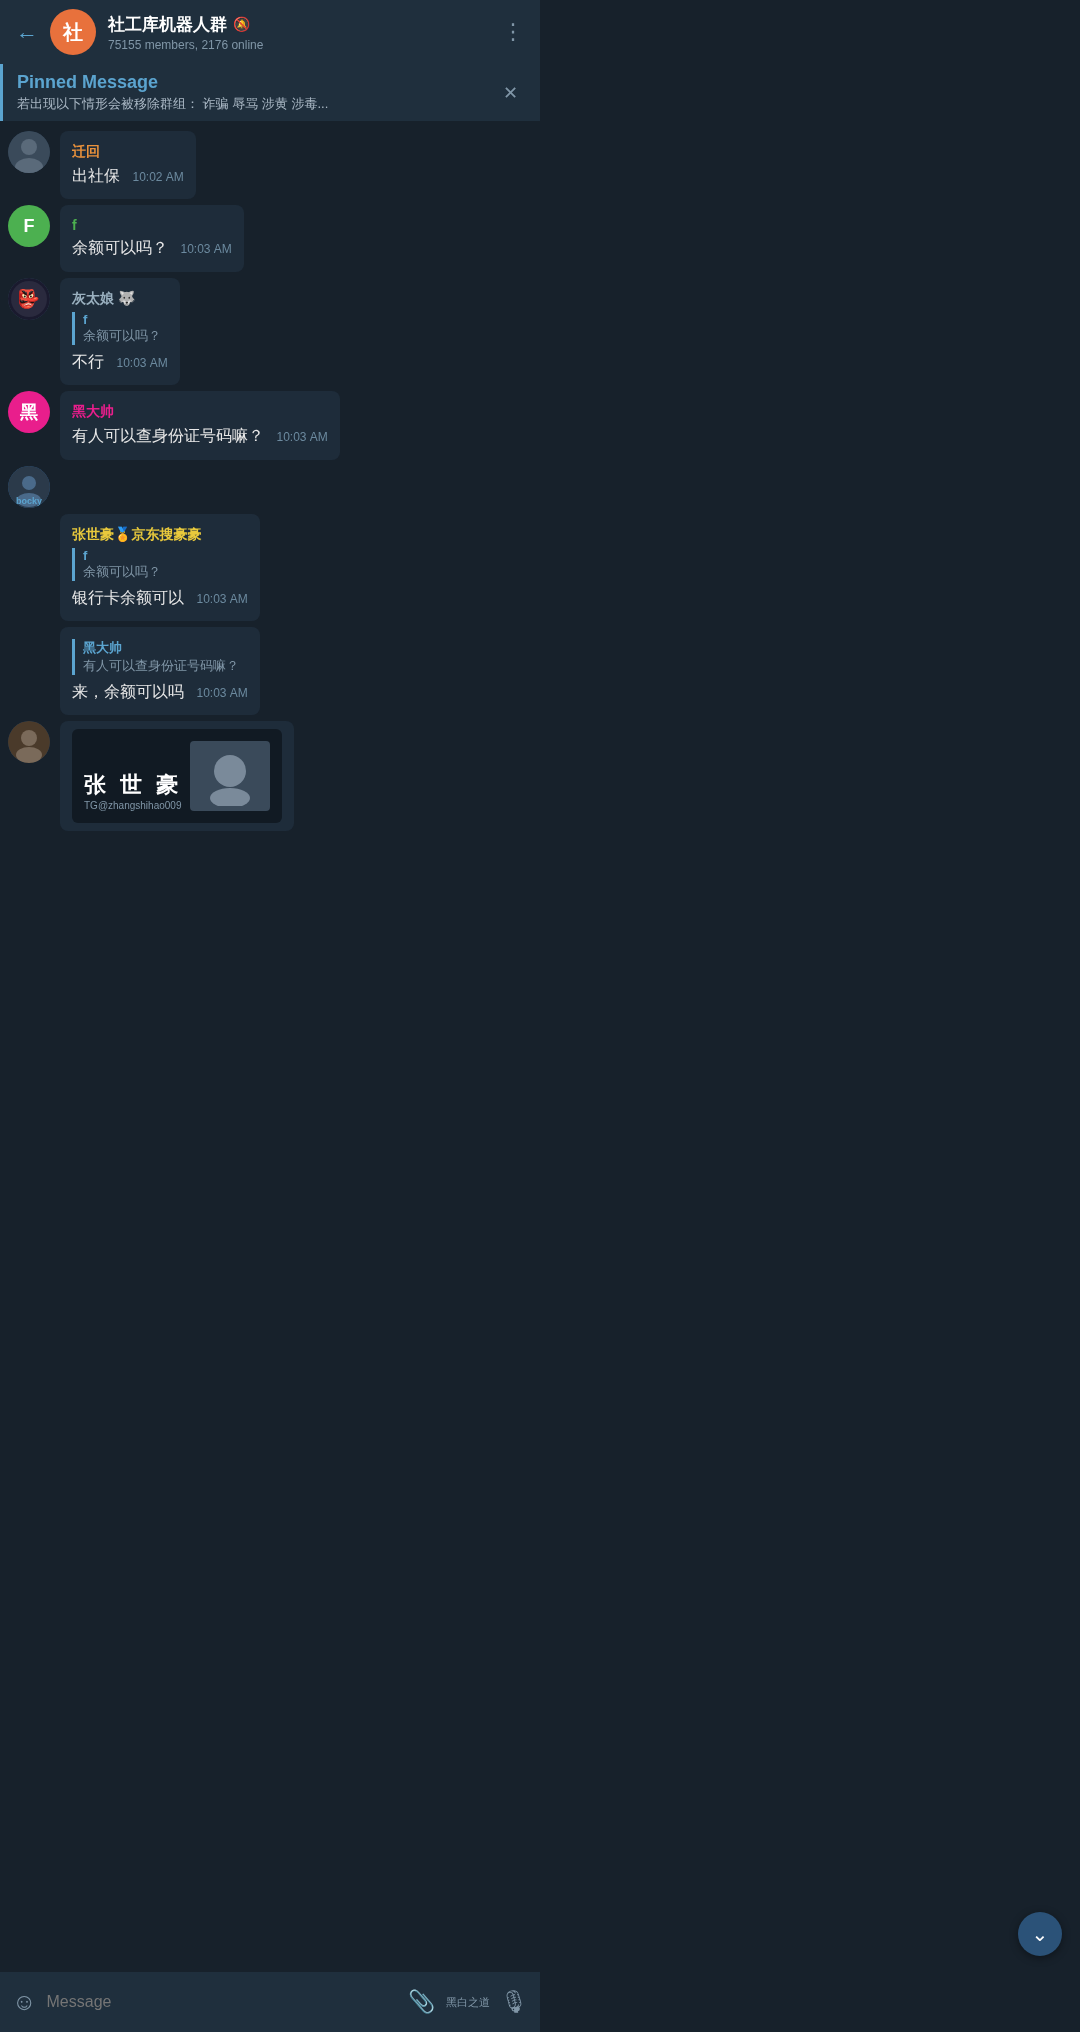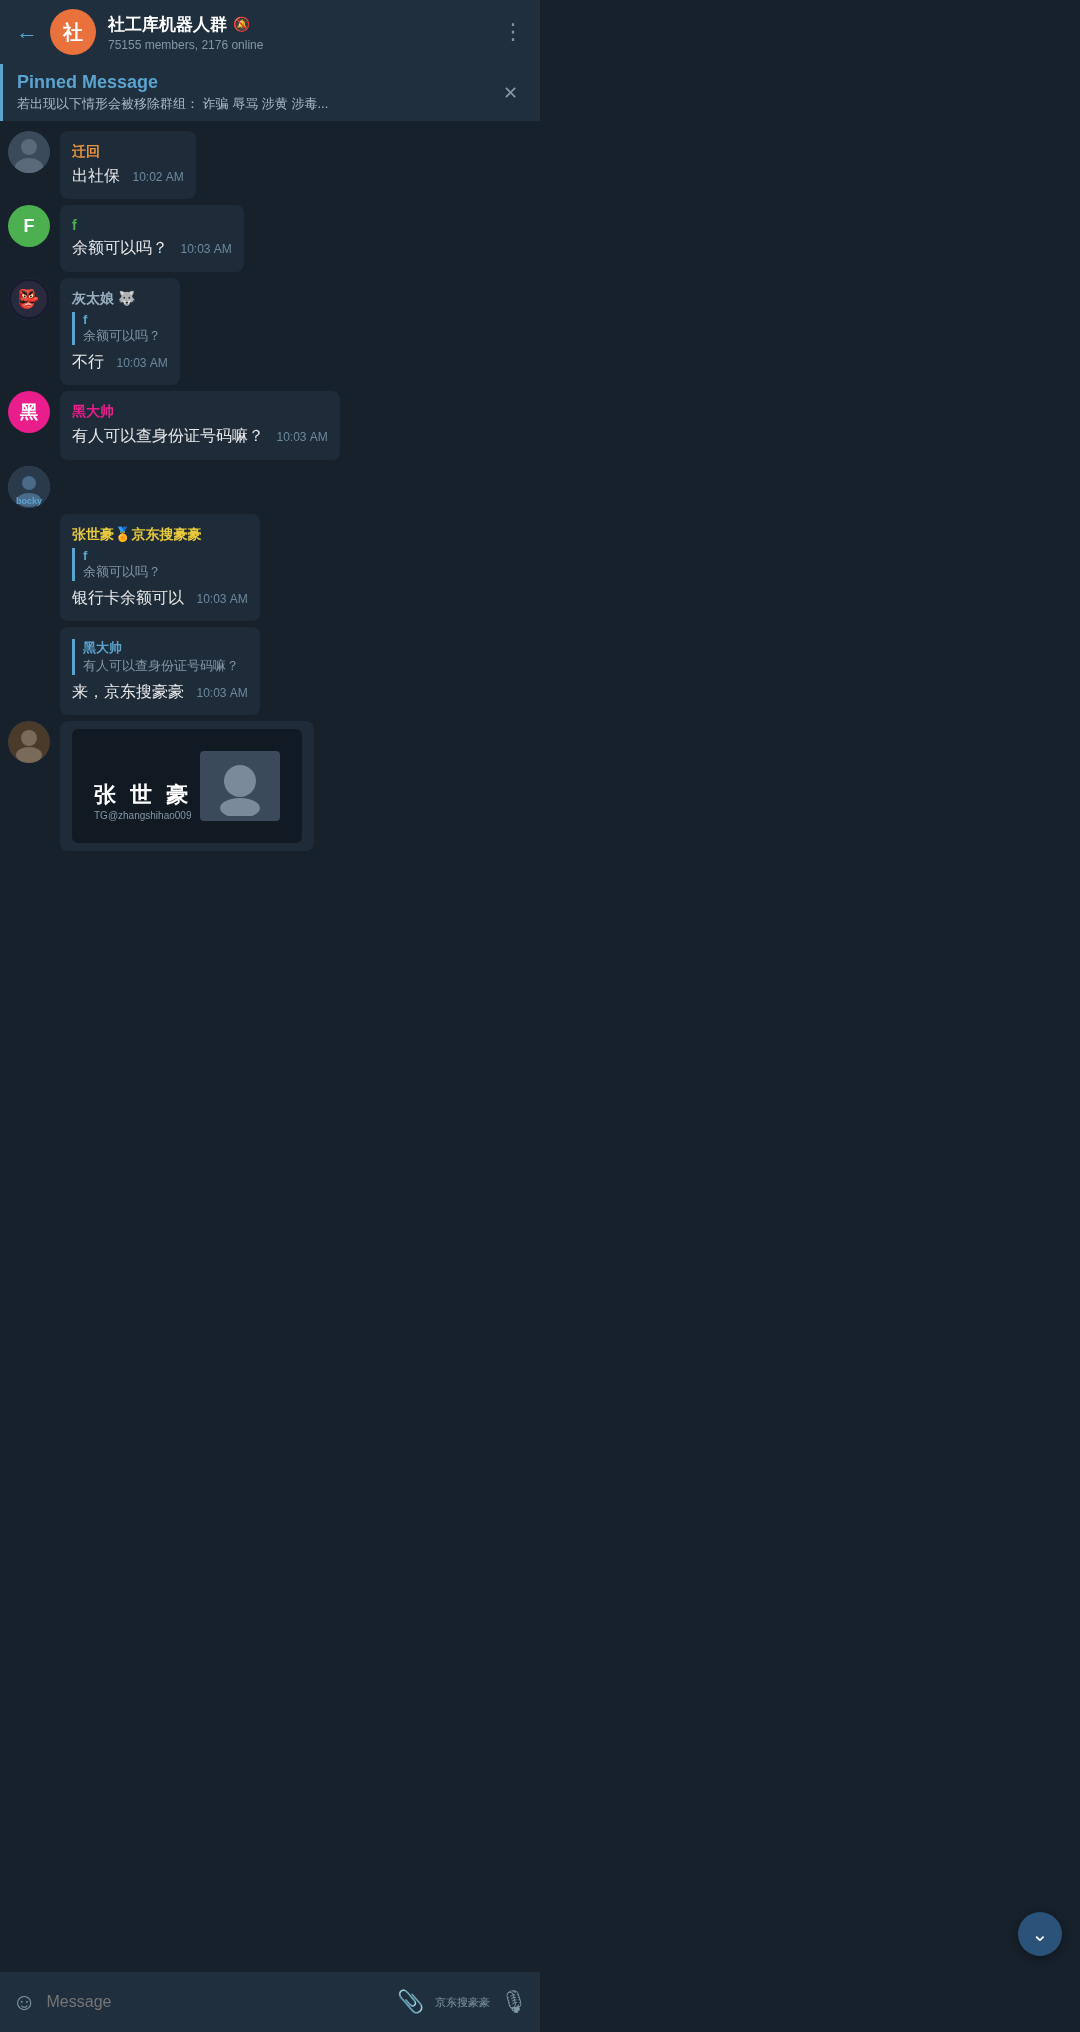--- a/index.html
+++ b/index.html
@@ -250,21 +250,21 @@
 
     .sticker-bubble {
       background: #1e2c3a;
       border-radius: 8px;
       padding: 8px 12px;
       max-width: 280px;
     }
     .sticker-inner {
       background: #111a23;
       border-radius: 6px;
-      padding: 22px;
+      padding: 12px;
       display: flex;
       flex-direction: column;
       gap: 4px;
     }
     .sticker-name-big {
       font-size: 22px;
       font-weight: bold;
       color: #fff;
       letter-spacing: 4px;
     }
@@ -407,21 +407,21 @@
   </div>
 
   <div class="msg-row">
     <div style="width:42px; flex-shrink:0;"></div>
     <div class="msg-bubble">
       <div class="reply-quote">
         <div class="reply-sender">黑大帅</div>
         <div class="reply-text">有人可以查身份证号码嘛？</div>
       </div>
       <div class="msg-text">
-        <span>来，京东搜豪豪</span>
+        <span>来，余额可以吗</span>
         <span class="msg-time inline-time">10:03 AM</span>
       </div>
     </div>
   </div>
 
   <div class="msg-row" style="margin-bottom: 70px;">
     <div class="msg-avatar photo">
       <svg width="42" height="42" viewBox="0 0 42 42">
         <rect width="42" height="42" rx="21" fill="#4a3a2a"></rect>
         <circle cx="21" cy="17" r="8" fill="#7a6a5a"></circle>
@@ -450,15 +450,15 @@
 </div>
 
 <div class="scroll-btn">
   <span class="scroll-btn-icon">⌄</span>
 </div>
 
 <div class="input-bar">
   <span class="input-emoji">☺</span>
   <input class="input-field" type="text" placeholder="Message" style="">
   <span class="input-attach">📎</span>
-  <span class="input-watermark">京东搜豪豪</span>
+  <span class="input-watermark">黑白之道</span>
   <span class="input-mic">🎙</span>
 </div>
 
 </body></html>

